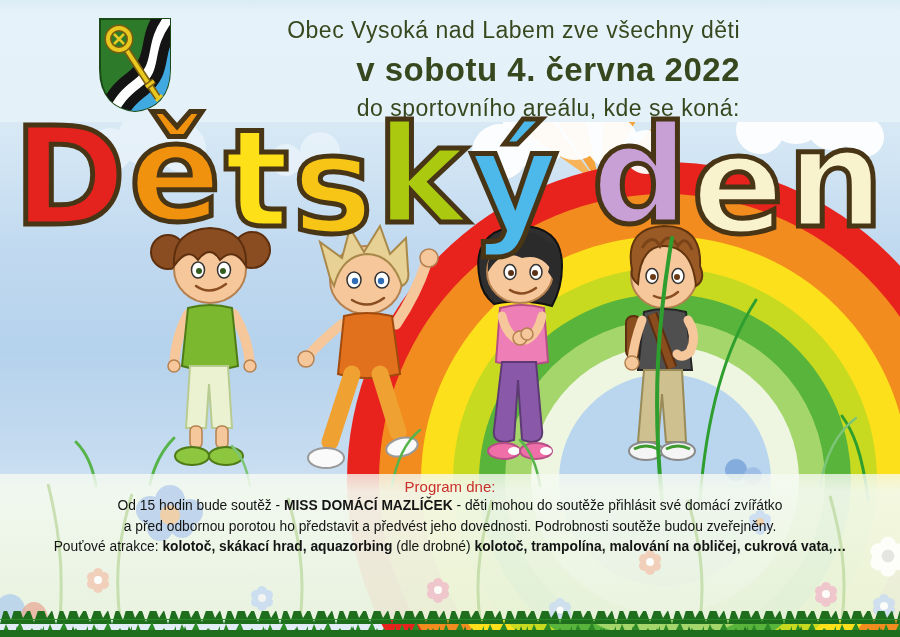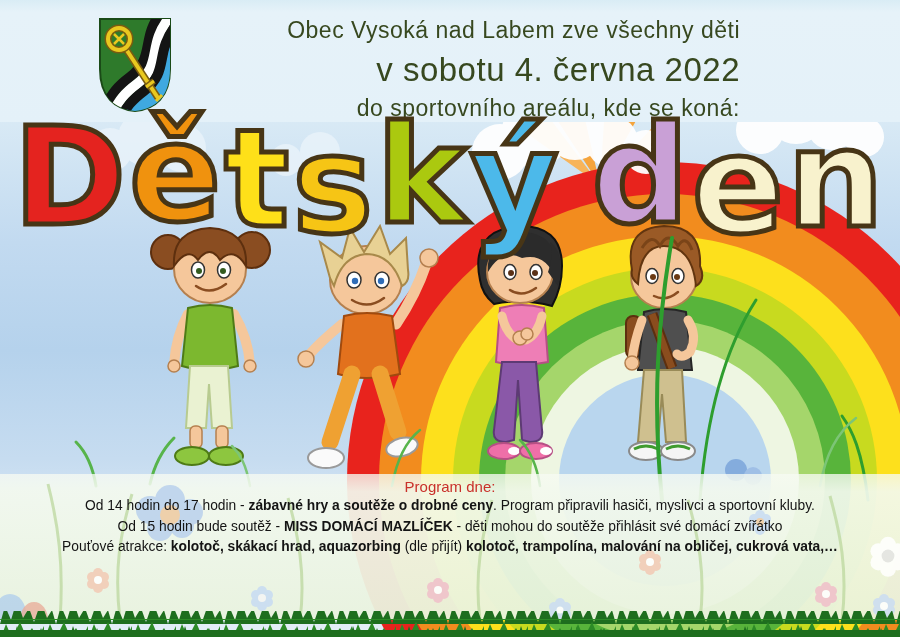--- a/index.html
+++ b/index.html
@@ -7,21 +7,21 @@
     position:relative; width:900px; height:637px; overflow:hidden;
     font-family:"Liberation Sans", sans-serif;
     background:linear-gradient(180deg,#e9f4fa 0%,#dcecf6 16%,#c2daf0 38%,#b5d2ec 55%,#c6dcf0 72%,#d8e7f4 82%,#e3eef7 100%);
   }
   .layer{position:absolute; left:0; top:0; width:900px; height:637px;}
   
   .headerband{position:absolute; left:0; top:0; width:900px; height:122px;
     background:linear-gradient(180deg,#d9ecf5 0%,#e6f2f9 10%,#e4f1f9 100%); z-index:2;}
   .header-text{position:absolute; left:0; top:0; width:740px; text-align:right; z-index:3; color:#37481f;}
   .hline1{margin-top:17px; font-size:23px; letter-spacing:.5px;}
-  .hline2{margin-top:7px; font-size:33px; font-weight:normal; letter-spacing:.5px;}
+  .hline2{margin-top:7px; font-size:33px; font-weight:bold; letter-spacing:.5px;}
   .hline3{margin-top:6px; font-size:23px; letter-spacing:.5px;}
   .coa{position:absolute; left:96px; top:15px; z-index:4;}
   
   .sky-art{z-index:1;}
   .kids{position:absolute; left:140px; top:212px; z-index:5;}
   .tallgrass{z-index:6;}
   
   .bigtitle{position:absolute; left:0; top:96px; width:900px; height:170px; z-index:7;
     text-align:center; white-space:nowrap;}
   .tl{display:inline-block; font-family:"DejaVu Sans", sans-serif; font-weight:bold;
@@ -276,23 +276,23 @@
             <circle r="4" fill="#e3e3e3"></circle>
           </g>
         <use href="#fl" x="884" y="132" fill="#cadcf2"></use>
           <circle cx="884" cy="132" r="4" fill="#fff"></circle>
         <ellipse cx="10" cy="140" rx="16" ry="20" fill="#a7c8ec" opacity="0.8"></ellipse>
         <ellipse cx="34" cy="146" rx="14" ry="18" fill="#e9a18e" opacity="0.8"></ellipse>
       </g>
     </svg>
     <div class="band-text">
       <div class="phead">Program dne:</div>
-      <div class="pline"><span>Od 14 hodin do 17 hodin - </span><b>zábavné hry a soutěže o drobné ceny</b><span>. Program připravili hasiči, myslivci a sportovní kluby.</span></div>
       <div class="pline"><span>Od 15 hodin bude soutěž - </span><b>MISS DOMÁCÍ MAZLÍČEK</b><span> - děti mohou do soutěže přihlásit své domácí zvířátko</span></div>
-      <div class="pline"><span>Pouťové atrakce: </span><b>kolotoč, skákací hrad, aquazorbing </b><span>(dle přijít) </span><b>kolotoč, trampolína, malování na obličej, cukrová vata,…</b></div>
+      <div class="pline"><span>a před odbornou porotou ho představit a předvést jeho dovednosti. Podrobnosti soutěže budou zveřejněny.</span></div>
+      <div class="pline"><span>Pouťové atrakce: </span><b>kolotoč, skákací hrad, aquazorbing </b><span>(dle drobné) </span><b>kolotoč, trampolína, malování na obličej, cukrová vata,…</b></div>
     </div>
   </div>
 
   <svg class="layer fringe" viewBox="0 0 900 637">
     <defs>
       <pattern id="gp" width="56" height="26" patternUnits="userSpaceOnUse">
         <path d="M0,26 L5,8 L11,22 L17,2 L23,20 L29,10 L34,24 L41,4 L47,20 L52,12 L56,26 Z" fill="#1e6e1e"></path>
       </pattern>
       <pattern id="gp2" width="44" height="20" patternUnits="userSpaceOnUse">
         <path d="M0,20 L6,4 L12,18 L20,2 L26,16 L32,8 L38,18 L44,6 L44,20 Z" fill="#2c8a26"></path>

